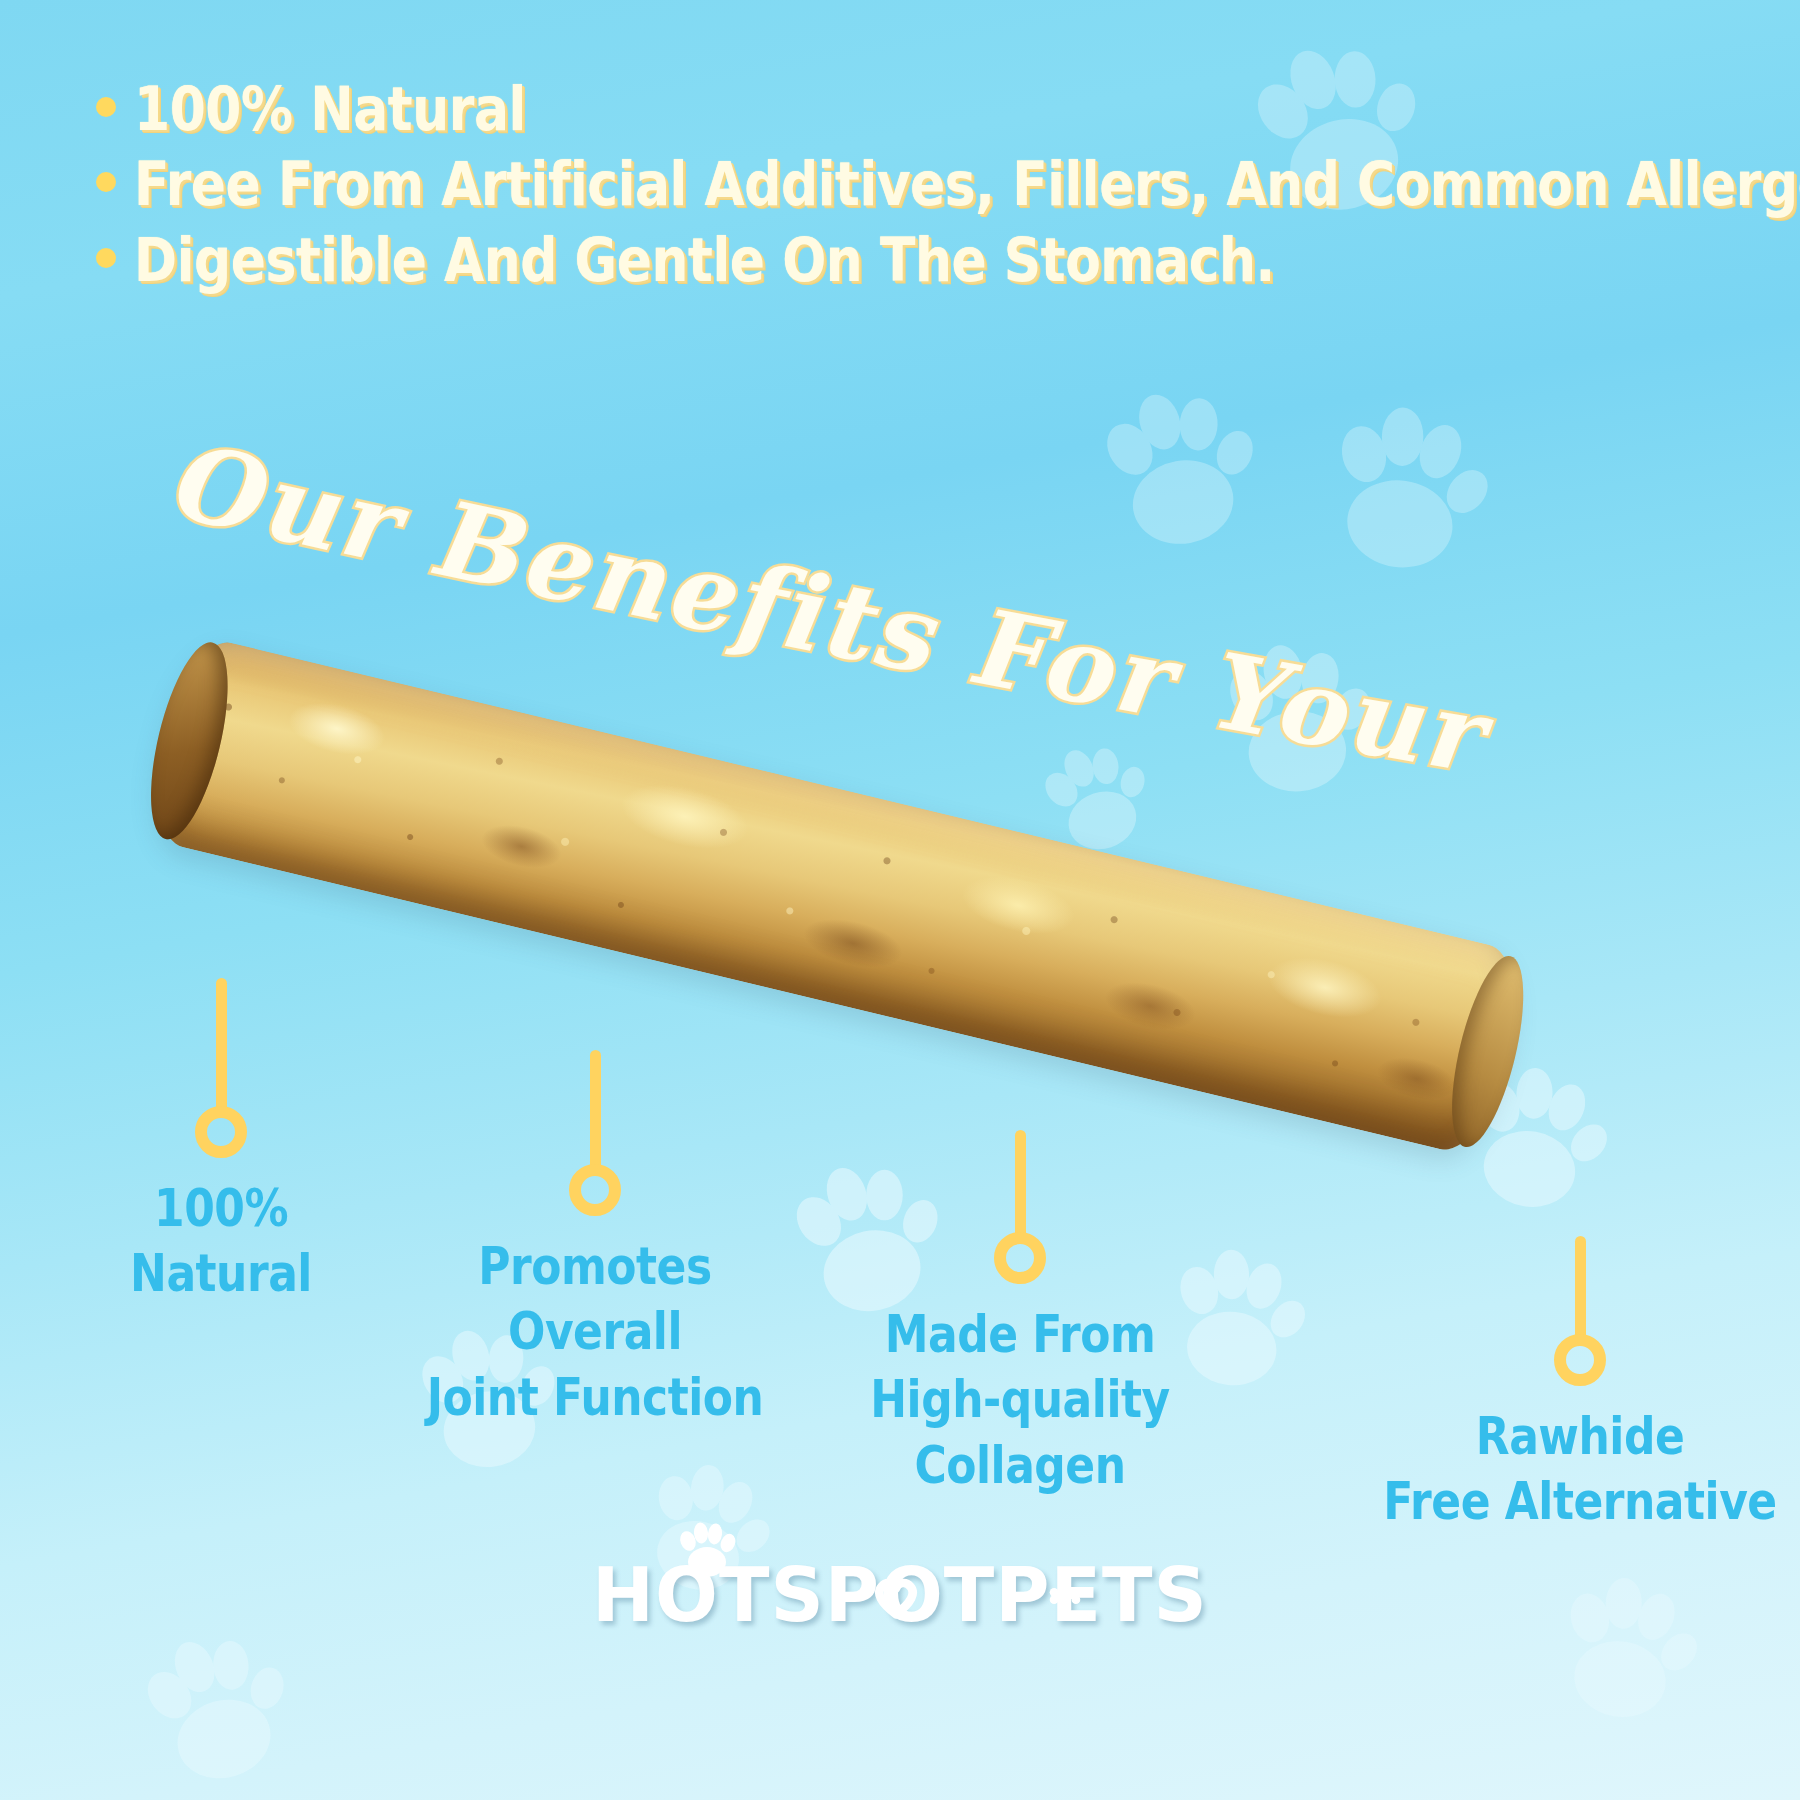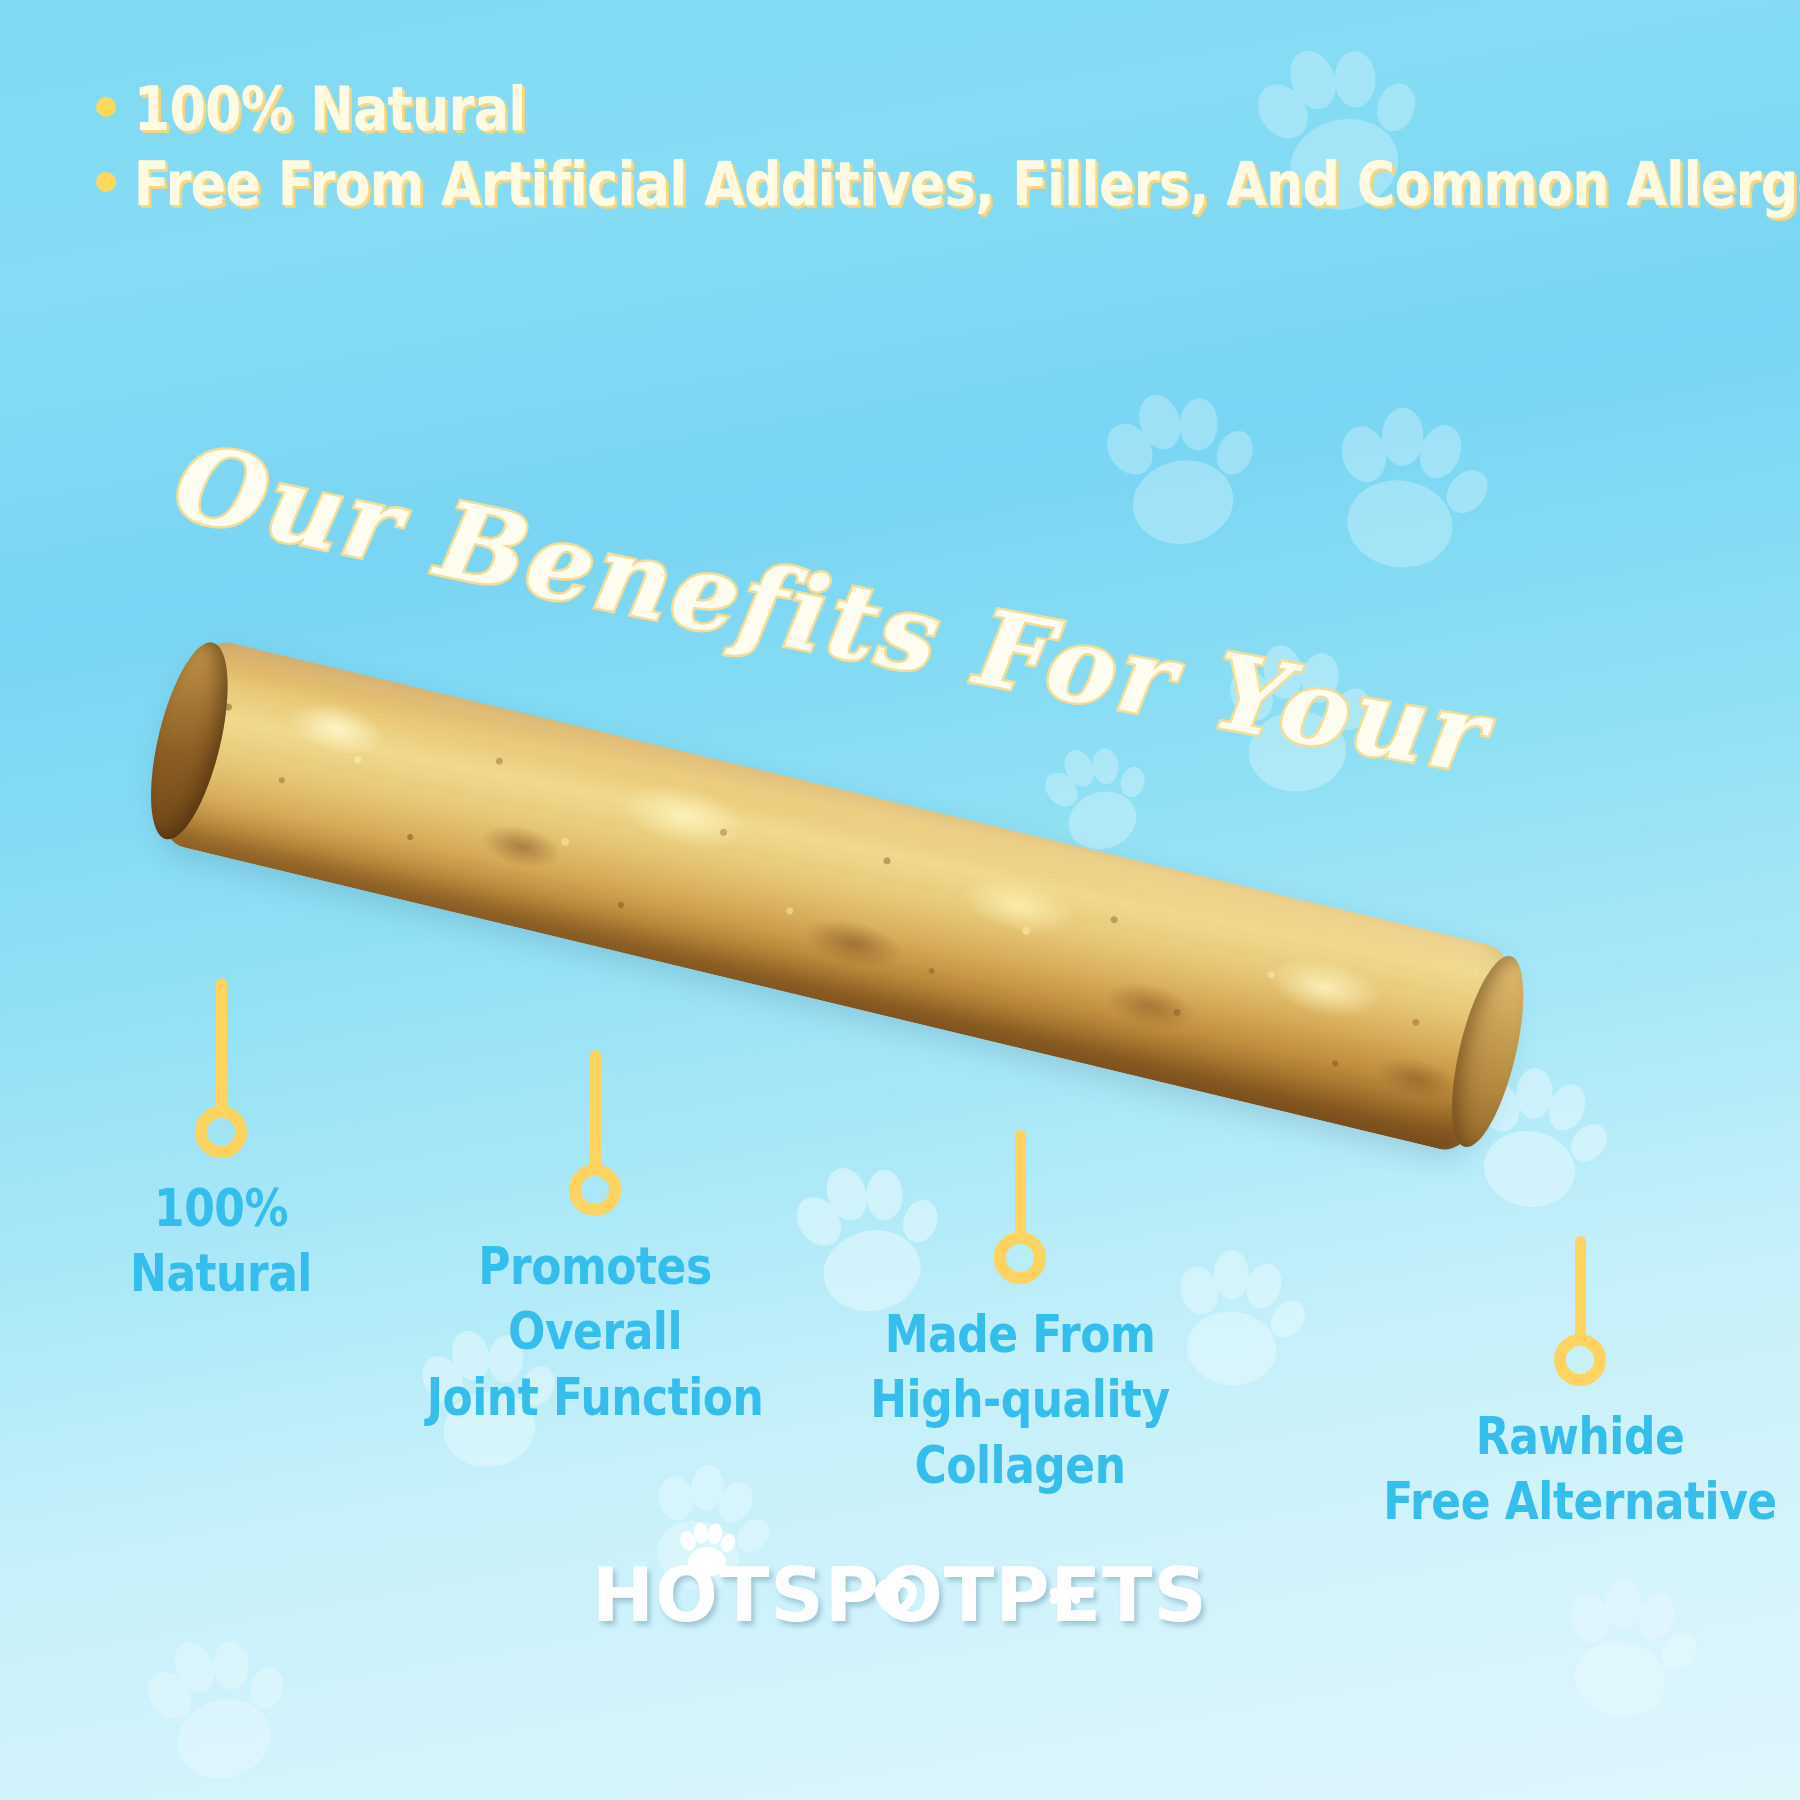--- a/index.html
+++ b/index.html
@@ -410,20 +410,24 @@
 
   <div class="bullets">
     <div class="bullet-row">
       <span class="bullet-dot"></span>
       <span class="bullet-text">100% Natural</span>
     </div>
     <div class="bullet-row">
       <span class="bullet-dot"></span>
       <span class="bullet-text">Free From Artificial Additives, Fillers, And Common Allergens</span>
     </div>
+    <div class="bullet-row">
+      <span class="bullet-dot"></span>
+      <span class="bullet-text">Digestible And Gentle On The Stomach.</span>
+    </div>
   </div>
 
   <div class="script-head">
     <svg width="1480" height="350" viewBox="0 0 1480 350">
       <defs>
         <path id="arc" d="M 20,60 Q 420,150 760,215 Q 1100,280 1400,330" fill="none"></path>
       </defs>
       <text class="script-text">
         <textPath href="#arc" startOffset="0%">Our Benefits For Your Dog's Health!</textPath>
       </text>

